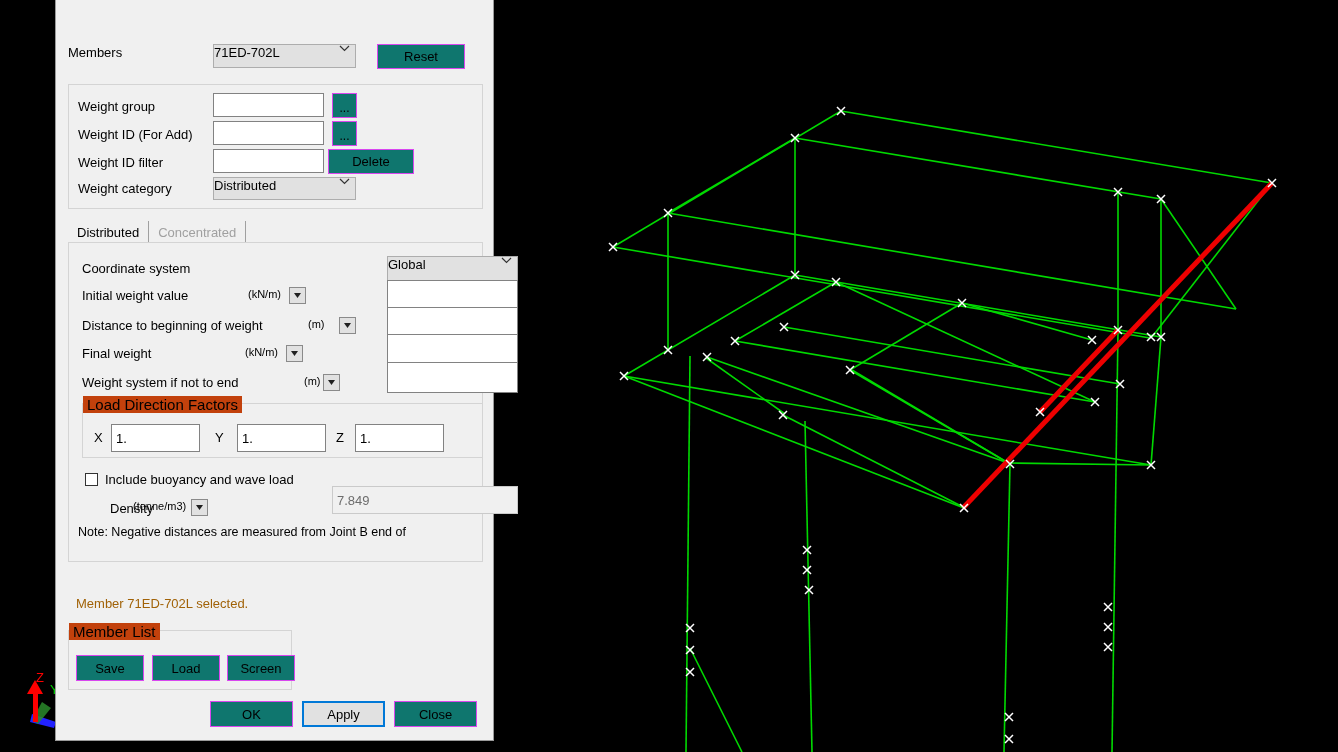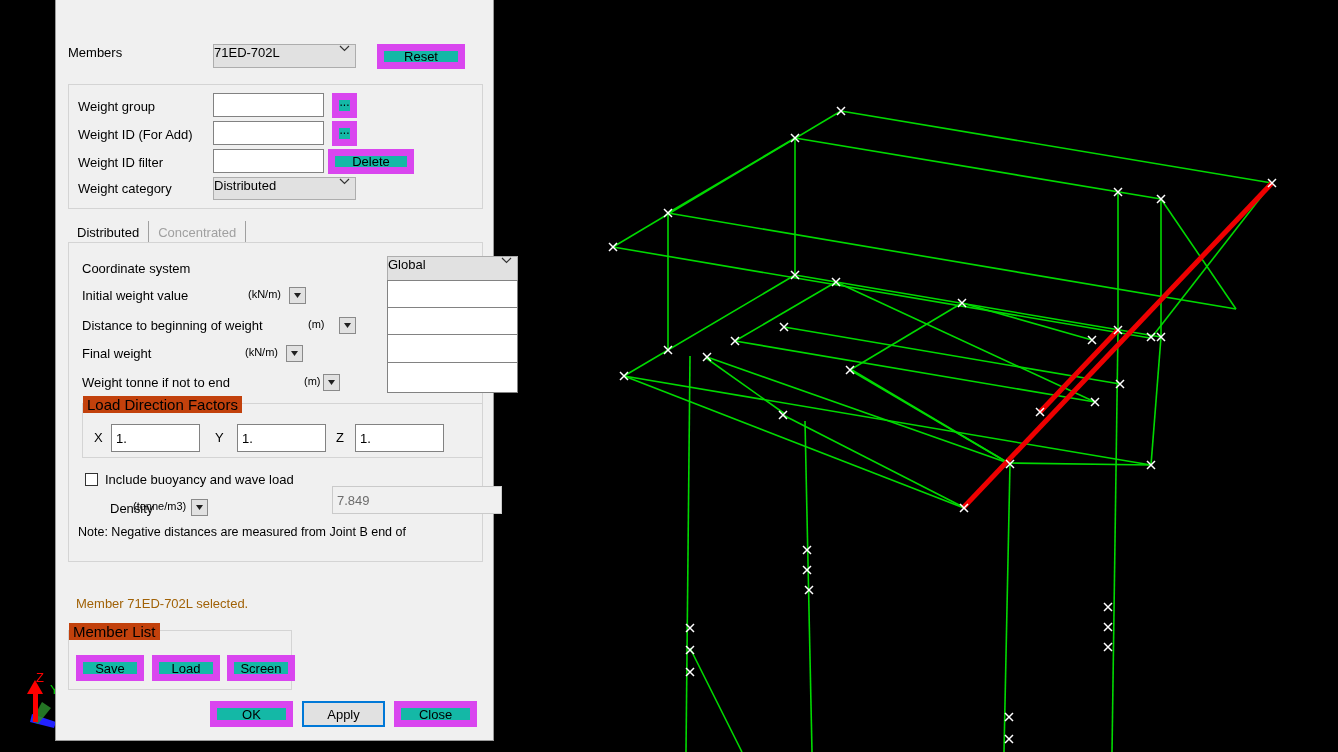--- a/index.html
+++ b/index.html
@@ -92,22 +92,22 @@
     font-size: 13px;
     font-family: "Liberation Sans", sans-serif;
     color: #000;
     padding: 0 4px;
     outline: none;
   }
   .txt.ro { background: #f0f0f0; color: #6d6d6d; border: 1px solid #cacaca; }
 
   .btn {
     box-sizing: border-box;
-    background: #14b8a6;
-    border: 7px solid #d946ef;
+    background: #0f766e;
+    border: 1px solid #d946ef;
     font-size: 13px;
     font-family: "Liberation Sans", sans-serif;
     color: #000;
     text-align: center;
     display: flex;
     align-items: center;
     justify-content: center;
     cursor: default;
   }
   .btn.default { border: 2px solid #0078d7; background: #e1e1e1; }
@@ -476,21 +476,21 @@
 
       <div class="lbl" style="position:absolute;left:26px;top:346px;">Final weight</div>
       <div class="lbl-unit" style="position:absolute;left:189px;top:346px;">(kN/m)</div>
       <div class="spin" style="position:absolute;left:230px;top:345px;">
         <svg width="7" height="5" viewBox="0 0 7 5">
             <polygon points="0,0 7,0 3.5,5" fill="#202020"></polygon>
           </svg>
       </div>
       <input class="txt" style="position: absolute; left: 331px; top: 334px; width: 131px; height: 29px;" value="">
 
-      <div class="lbl" style="position:absolute;left:26px;top:375px;">Weight tonne if not to end</div>
+      <div class="lbl" style="position:absolute;left:26px;top:375px;">Weight system if not to end</div>
       <div class="lbl-unit" style="position:absolute;left:248px;top:375px;">(m)</div>
       <div class="spin" style="position:absolute;left:267px;top:374px;">
         <svg width="7" height="5" viewBox="0 0 7 5">
             <polygon points="0,0 7,0 3.5,5" fill="#202020"></polygon>
           </svg>
       </div>
       <input class="txt" style="position: absolute; left: 331px; top: 362px; width: 131px; height: 31px;" value="">
 
       <div class="groupbox" style="left:26px;top:403px;width:401px;height:55px;">
         <div class="gb-title">Load Direction Factors</div>
@@ -507,21 +507,21 @@
         <span class="lbl">Include buoyancy and wave load</span>
       </div>
 
       <div class="lbl" style="position:absolute;left:26px;top:501px;margin-left:28px;">Density</div>
       <div class="lbl-unit" style="position:absolute;left:77px;top:500px;">(tonne/m3)</div>
       <div class="spin" style="position:absolute;left:135px;top:499px;">
         <svg width="7" height="5" viewBox="0 0 7 5">
             <polygon points="0,0 7,0 3.5,5" fill="#202020"></polygon>
           </svg>
       </div>
-      <input class="txt ro" style="position: absolute; left: 276px; top: 486px; width: 170px; height: 28px;" readonly="" value="7.849">
+      <input class="txt ro" style="position: absolute; left: 276px; top: 486px; width: 186px; height: 28px;" readonly="" value="7.849">
 
       <div class="note" style="position:absolute;left:22px;top:525px;">Note: Negative distances are measured from Joint B end of</div>
 
       <div class="status-text" style="position:absolute;left:20px;top:596px;color:#a16207;">Member 71ED-702L selected.</div>
 
       <div class="groupbox" style="left:12px;top:630px;width:224px;height:60px;">
         <div class="gb-title">Member List</div>
       </div>
       <div class="btn" style="position:absolute;left:20px;top:655px;width:68px;height:26px;">
         <span>Save</span>

